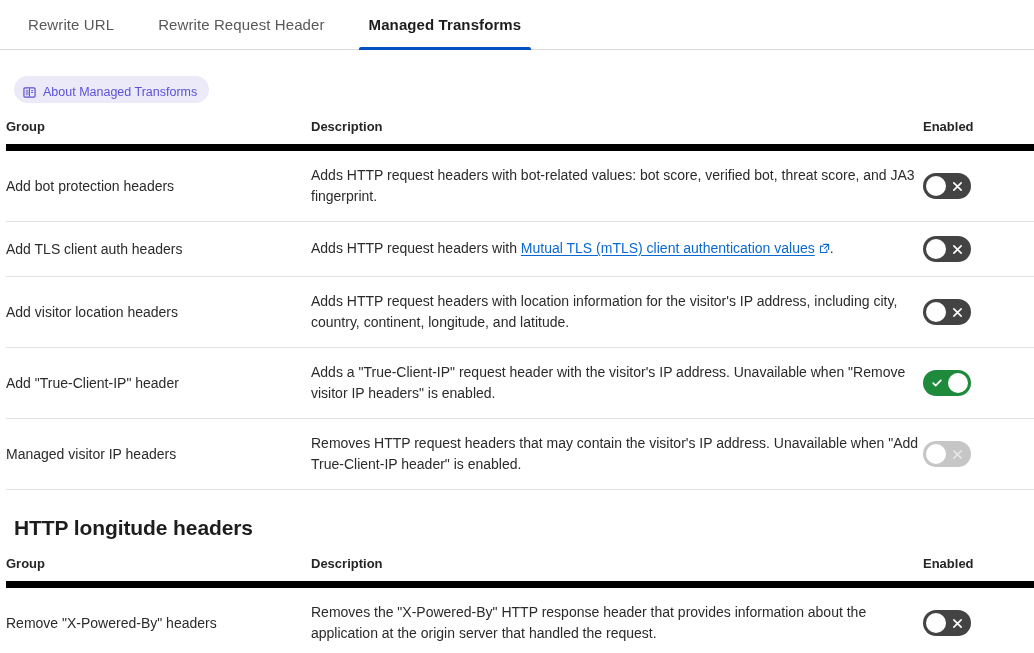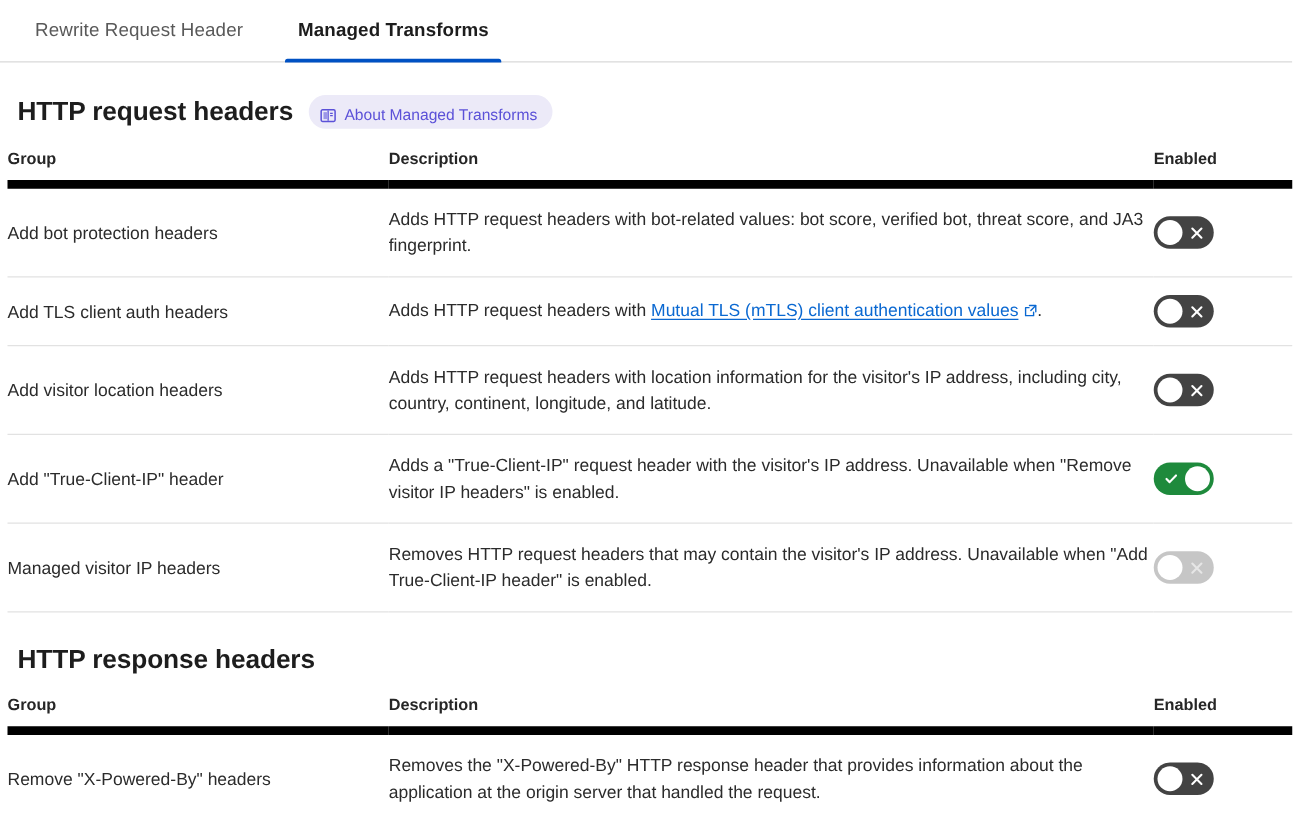--- a/index.html
+++ b/index.html
@@ -151,31 +151,33 @@
   }
   .toggle.disabled .mark { color: #e6e6e6; }
 </style>
 </head>
 <body>
 
 <div class="page">
 
   <div class="tabbar">
     <div class="tab">
+      <span>Rewrite URL</span>
+    </div>
+    <div class="tab">
       <span>Rewrite Request Header</span>
     </div>
     <div class="tab active">
       <span>Managed Transforms</span>
     </div>
   </div>
 
   <div class="section">
 
     <div class="section-head">
-      <div class="section-title">HTTP request headers</div>
       <div class="about-badge">
         <span>
           <svg width="13" height="13" viewBox="0 0 14 14" fill="none">
             <rect x="1" y="2" width="12" height="10" rx="1.2" stroke="#5b51d8" stroke-width="1.3"></rect>
             <rect x="3" y="4" width="3" height="6" fill="#5b51d8" opacity="0.55"></rect>
             <line x1="7" y1="2.5" x2="7" y2="11.5" stroke="#5b51d8" stroke-width="1.1"></line>
             <line x1="8.7" y1="5" x2="11" y2="5" stroke="#5b51d8" stroke-width="1"></line>
             <line x1="8.7" y1="7" x2="11" y2="7" stroke="#5b51d8" stroke-width="1"></line>
           </svg>
         </span>
@@ -275,21 +277,21 @@
             </span>
           </td>
         </tr>
       </tbody>
     </table>
   </div>
 
   <div class="section">
 
     <div class="section-head">
-      <div class="section-title">HTTP response headers</div>
+      <div class="section-title">HTTP longitude headers</div>
     </div>
 
     <table class="mt">
       <colgroup>
           <col class="c-group">
           <col class="c-desc">
           <col class="c-en">
         </colgroup>
       <thead>
         <tr>

